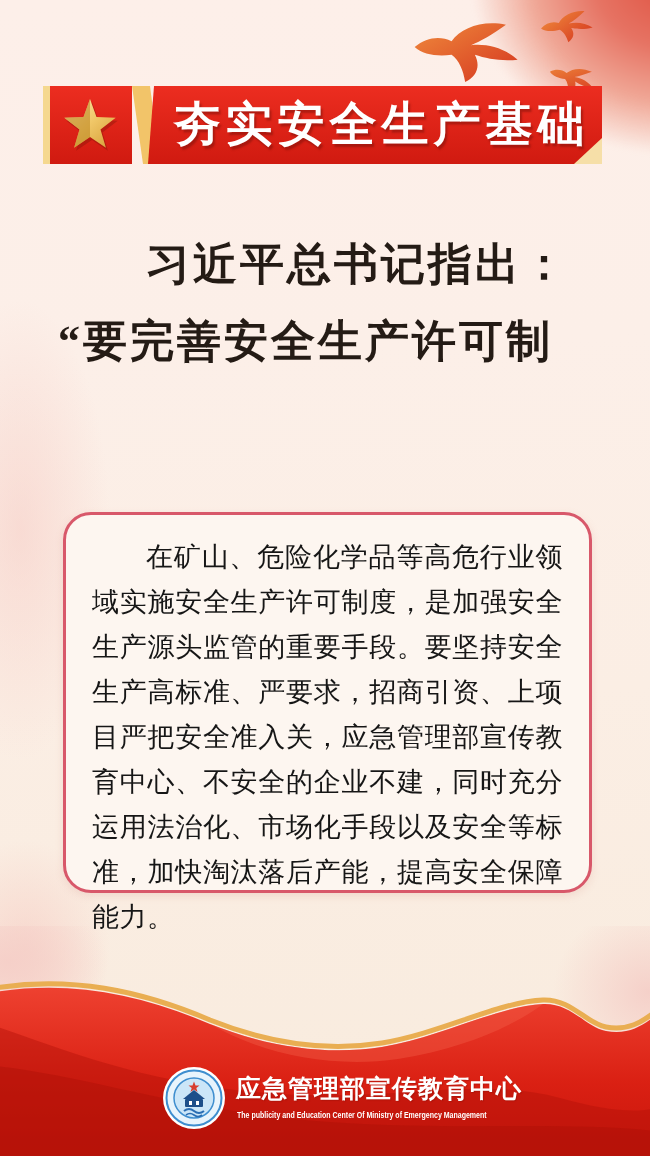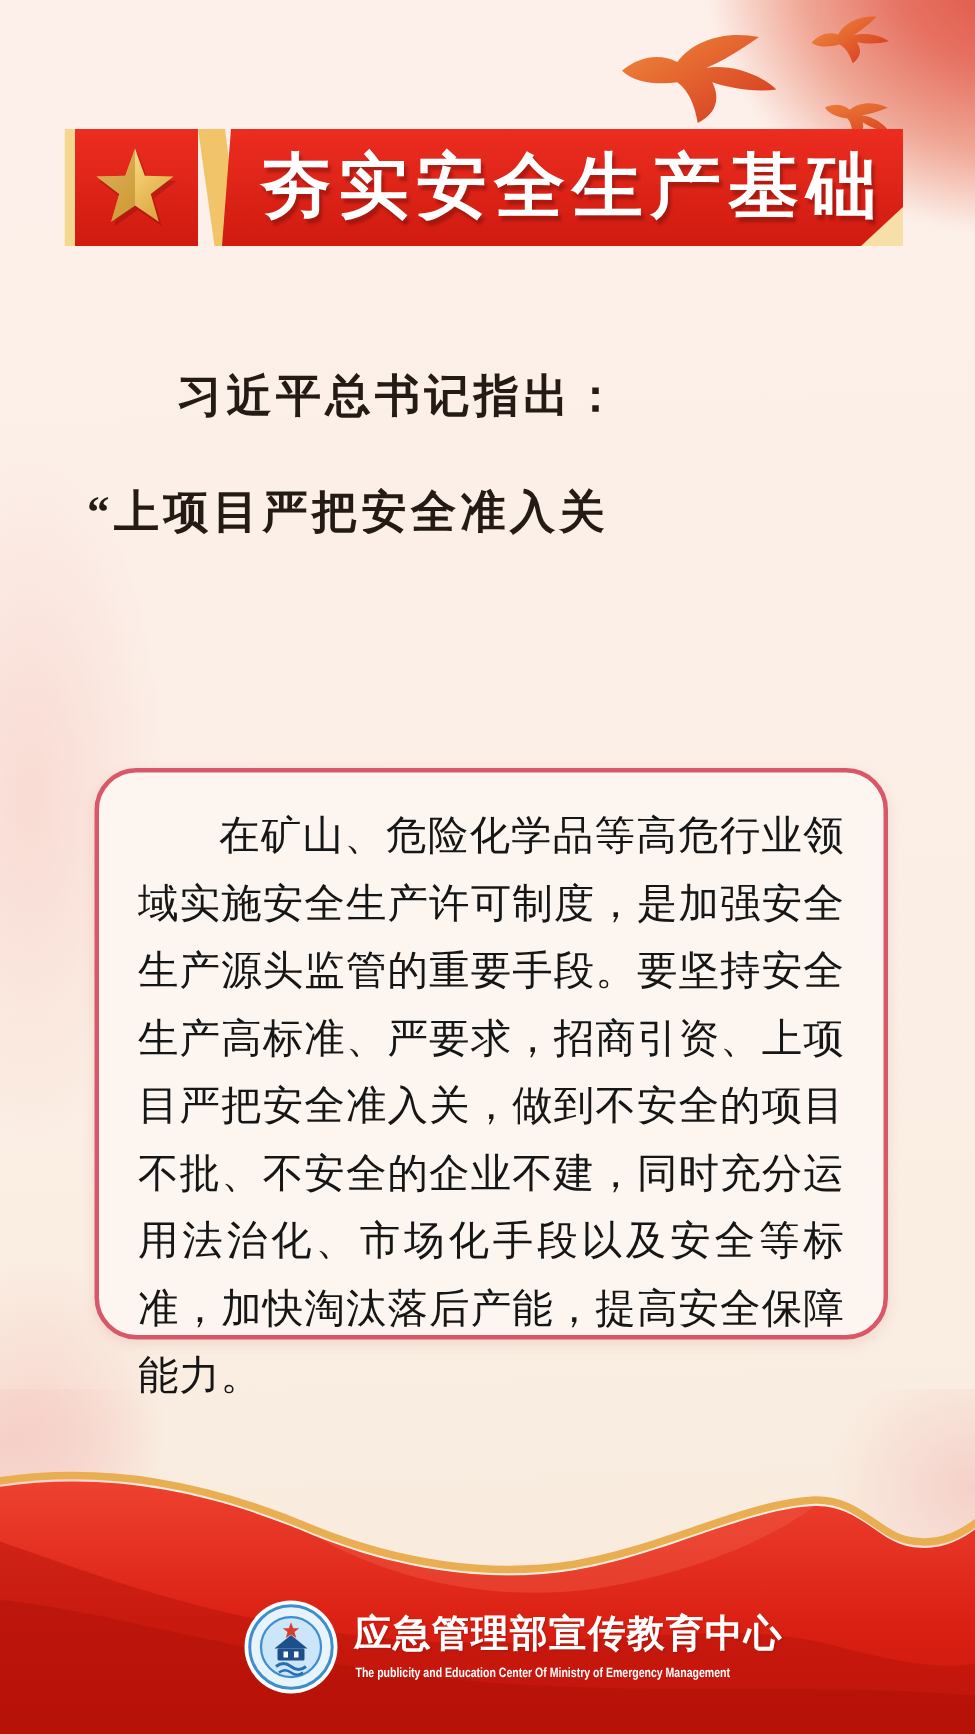--- a/index.html
+++ b/index.html
@@ -32,21 +32,21 @@
   
   .bird { position:absolute; }
   .bird-a { left:412px; top:16px; }
   .bird-b { left:540px; top:8px; transform:rotate(-8deg); }
   .bird-c { left:548px; top:58px; transform:rotate(14deg); }
 
   
   .quote {
     position:absolute; left:58px; top:226px; width:548px;
     font-family:"Liberation Serif","DejaVu Serif",serif;
-    font-weight:bold; font-size:30px; line-height:77px;
+    font-weight:bold; font-size:44px; line-height:77px;
     color:#241b15; letter-spacing:3px;
   }
   .quote .line { white-space:nowrap; }
   .quote .indent { text-indent:2em; }
 
   
   .content-box {
     position:absolute; left:63px; top:512px; width:529px; height:381px;
     box-sizing:border-box; background:#fdf6f0;
     border:3px solid #d8586a; border-radius:28px;
@@ -122,25 +122,25 @@
         <polygon fill="rgba(120,20,5,0.35)" points="49,16 55.5,34.1 74.7,34.7 59.5,46.4 64.9,64.8 49,54 33.1,64.8 38.5,46.4 23.3,34.7 42.5,34.1"></polygon>
         <polygon fill="url(#goldstar)" points="47,13 53.5,31.1 72.7,31.7 57.5,43.4 62.9,61.8 47,51 31.1,61.8 36.5,43.4 21.3,31.7 40.5,31.1"></polygon>
         <polygon fill="#b9831f" opacity="0.55" points="47,13 47,51 31.1,61.8 36.5,43.4 21.3,31.7 40.5,31.1"></polygon>
       </g>
     </svg>
     <div class="banner-title">夯实安全生产基础</div>
   </div>
 
   <div class="quote">
     <div class="line indent">习近平总书记指出：</div>
-    <div class="line">“上项目严把安全准入关</div>
+    <div class="line">“要完善安全生产许可制</div>
   </div>
 
   <div class="content-box">
-    <p>在矿山、危险化学品等高危行业领域实施安全生产许可制度，是加强安全生产源头监管的重要手段。要坚持安全生产高标准、严要求，招商引资、上项目严把安全准入关，做到不安全的项目不批、不安全的企业不建，同时充分运用法治化、市场化手段以及安全等标准，加快淘汰落后产能，提高安全保障能力。</p>
+    <p>在矿山、危险化学品等高危行业领域实施安全生产许可制度，是加强安全生产源头监管的重要手段。要坚持安全生产高标准、严要求，招商引资、上项目严把安全准入关，应急管理部宣传教育中心、不安全的企业不建，同时充分运用法治化、市场化手段以及安全等标准，加快淘汰落后产能，提高安全保障能力。</p>
   </div>
 
   <div class="footer">
     <svg class="wave" width="650" height="230" viewBox="0 0 650 230">
       <defs>
         <radialGradient id="pinkblob" cx="0.5" cy="0.5" r="0.5">
           <stop offset="0" stop-color="#f5cfc8" stop-opacity="0.95"></stop>
           <stop offset="1" stop-color="#f5cfc8" stop-opacity="0"></stop>
         </radialGradient>
         <linearGradient id="waveRed" x1="0" y1="0" x2="0" y2="1">

